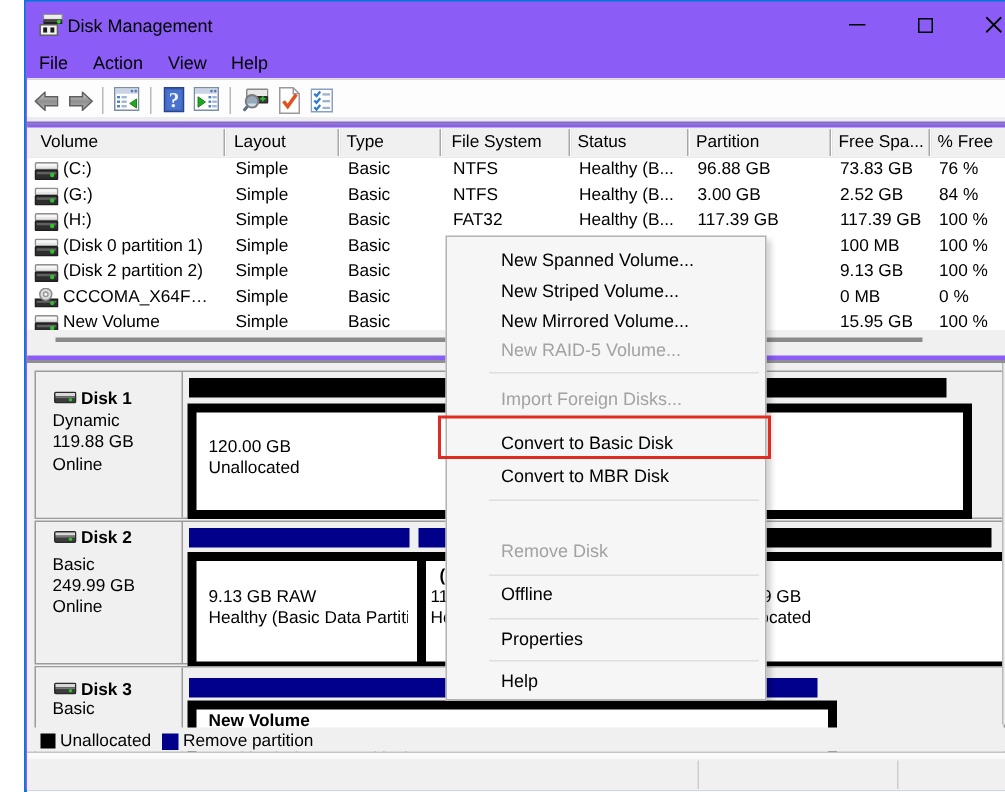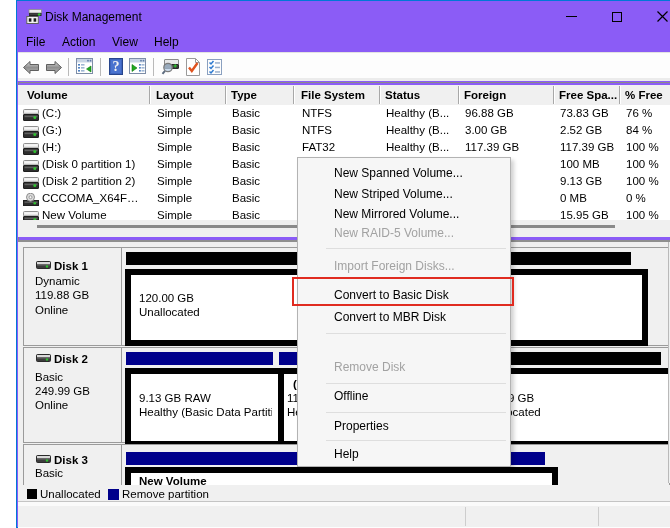--- a/index.html
+++ b/index.html
@@ -13,21 +13,21 @@
 #title{left:28px;top:8px;height:16px;line-height:16px;}
 
 .mitem{top:33px;height:16px;line-height:16px;}
 
 #toolbar{left:1px;top:52px;width:668px;height:25px;background:#fdfdfd;}
 .tsep{top:57px;width:1px;height:18px;background:#b9b9b9;}
 
 #paneline1{left:1px;top:81px;width:668px;height:1px;background:#8a8a8a;}
 #hdr{left:1px;top:84px;width:653px;height:20px;background:#f0f0f0;border-bottom:1px solid #bdbdbd;}
 .hsep{top:85px;width:1px;height:18px;background:#a8a8a8;border-right:1px solid #fff;}
-.hcell{top:84px;height:37px;line-height:20px;font-weight:bold;}
+.hcell{top:84px;height:37px;line-height:20px;}
 #rows{left:1px;top:104px;width:653px;height:115px;overflow:hidden;background:#fff;}
 .row{position:absolute;left:0;width:653px;height:17px;}
 .cell{position:absolute;top:0;height:17px;line-height:17px;font-size:11.5px;white-space:nowrap;}
 .c0{left:24px;}.clip{max-width:103px;overflow:hidden;text-overflow:ellipsis;}.c1{left:139px;}.c2{left:214px;}.c3{left:284px;}.c4{left:368px;}.c5{left:447px;}.c6{left:542px;}.c7{left:608px;}
 .dicon{position:absolute;left:5px;top:3px;}
 
 #vtrack1{left:654px;top:84px;width:15px;height:152px;background:#f0f0f0;}
 #vthumb1{left:658px;top:103px;width:3px;height:73px;background:#8a8a8a;}
 #htrack1{left:1px;top:219px;width:653px;height:17px;background:#f0f0f0;}
 #hthumb1{left:20px;top:224px;width:578px;height:3px;background:#8a8a8a;}
@@ -152,21 +152,21 @@
 </svg>
 <div class="abs" id="paneline1"></div>
 <div class="abs" style="left:1px;top:82px;width:1px;height:422px;background:#8a8a8a"></div>
 
 <div class="abs" id="hdr"></div>
 <div class="abs t11 hcell" style="left:10px">Volume</div>
 <div class="abs t11 hcell" style="left:139px">Layout</div>
 <div class="abs t11 hcell" style="left:214px">Type</div>
 <div class="abs t11 hcell" style="left:284px">File System</div>
 <div class="abs t11 hcell" style="left:368px">Status</div>
-<div class="abs t11 hcell" style="left:447px">Foreign</div>
+<div class="abs t11 hcell" style="left:447px">Partition</div>
 <div class="abs t11 hcell" style="left:542px">Free Spa...</div>
 <div class="abs t11 hcell" style="left:608px">% Free</div>
 <div class="abs hsep" style="left:132px"></div>
 <div class="abs hsep" style="left:208px"></div>
 <div class="abs hsep" style="left:276px"></div>
 <div class="abs hsep" style="left:362px"></div>
 <div class="abs hsep" style="left:441px"></div>
 <div class="abs hsep" style="left:536px"></div>
 <div class="abs hsep" style="left:602px"></div>
 

